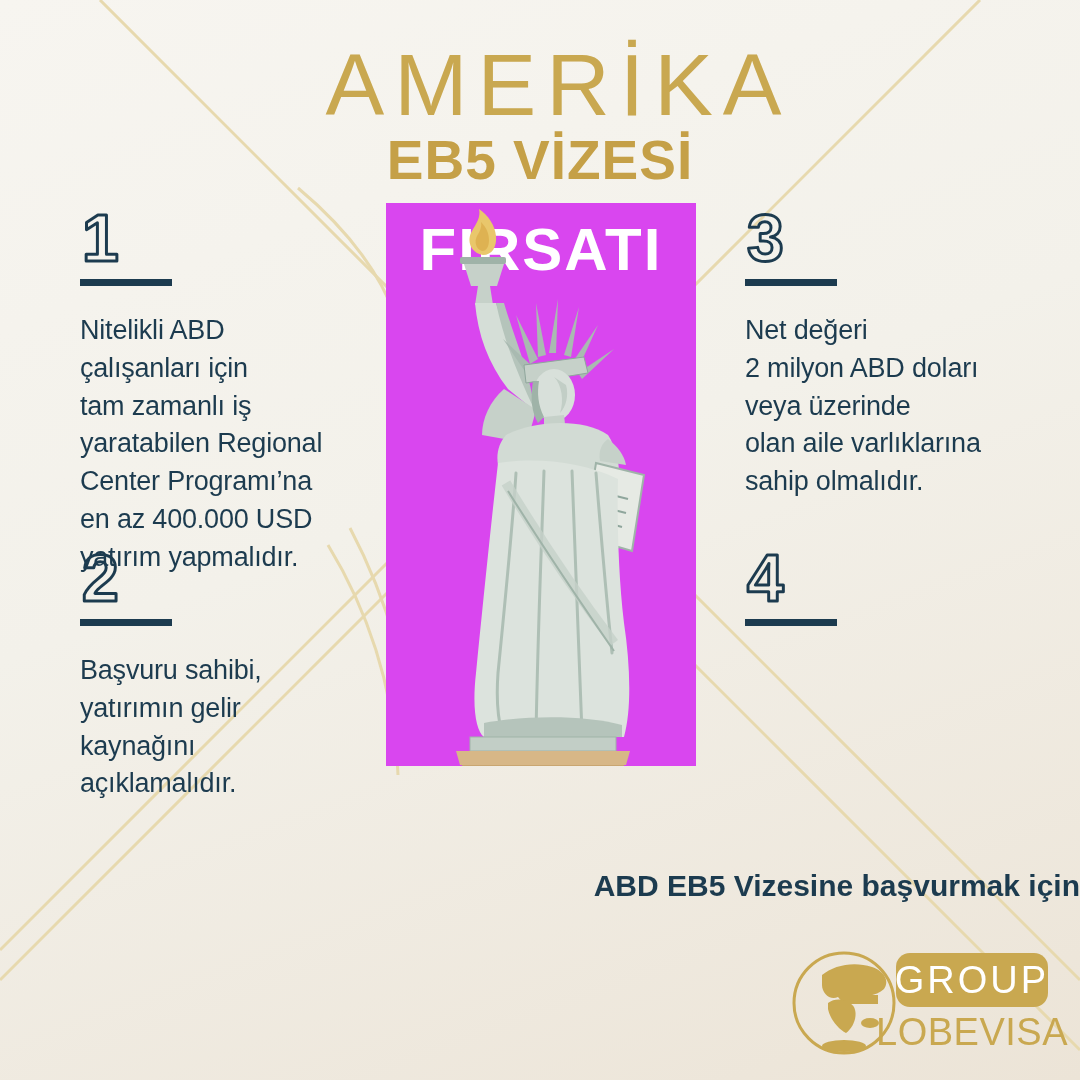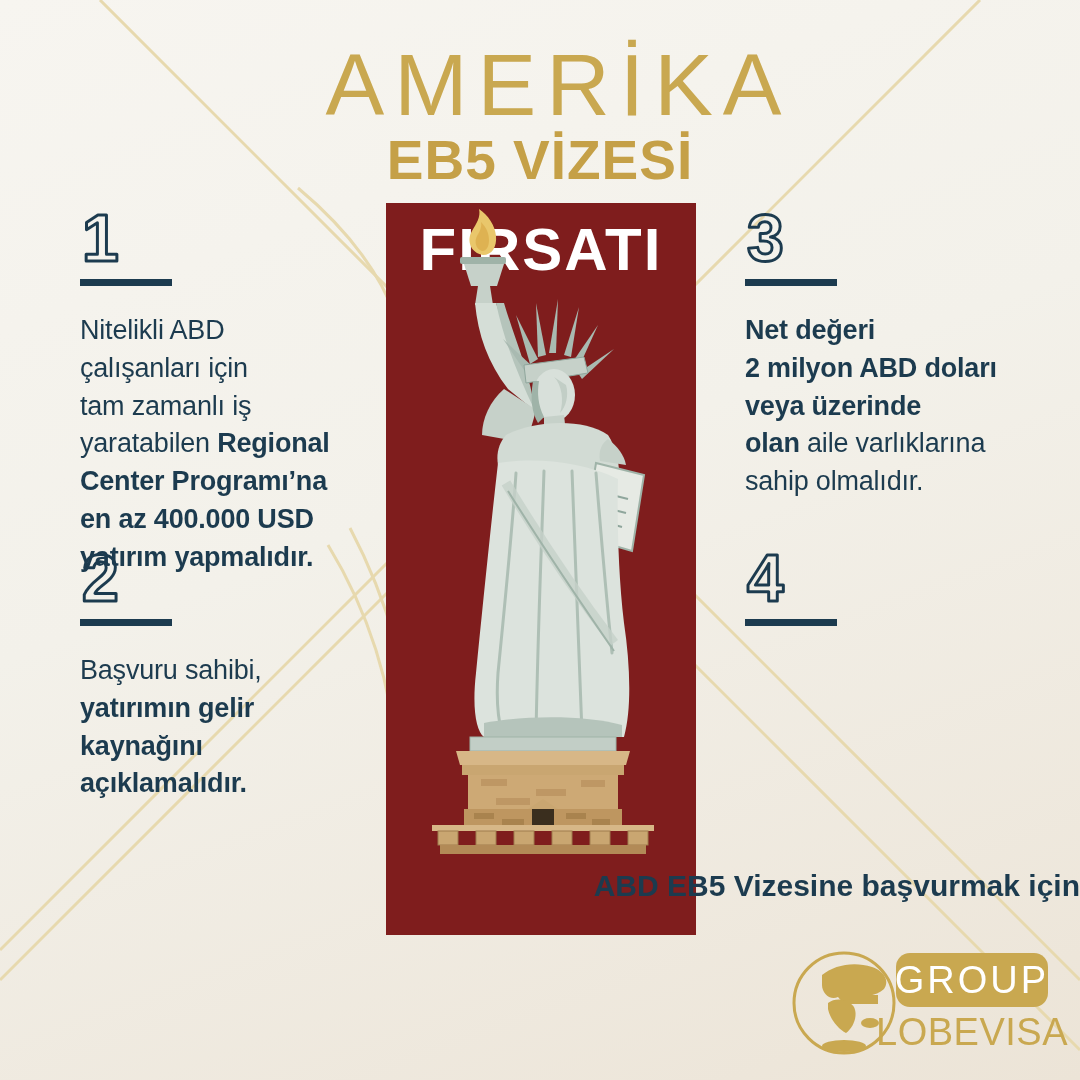--- a/index.html
+++ b/index.html
@@ -16,41 +16,41 @@
     left:0;right:0;top:34px;text-align:center;z-index:3;
     font-size:88px;font-weight:400;color:#c9a850;
     letter-spacing:10px;text-indent:10px;padding-left:27px;
   }
   .subtitle{
     left:0;right:0;top:128px;text-align:center;z-index:3;
     font-size:55px;font-weight:800;color:#c5a047;letter-spacing:1px;
   }
   
   .panel{
-    left:386px;top:203px;width:310px;height:732px;background:#7f1d1d;
+    left:386px;top:203px;width:310px;height:563px;background:#d946ef;
     z-index:2;overflow:hidden;
   }
   .panel-heading{
     position:absolute;left:0;right:0;top:12px;text-align:center;z-index:1;
     font-size:60px;font-weight:800;letter-spacing:2px;color:#ffffff;
   }
   .statue{position:absolute;left:0;top:0;width:310px;height:653px;z-index:2;}
   
   .item{z-index:3;}
   .item-1{left:80px;top:205px;width:305px;}
   .item-2{left:80px;top:545px;width:305px;}
   .item-3{left:745px;top:205px;width:320px;}
   .item-4{left:745px;top:545px;width:320px;}
   .num-svg{display:block;}
   .num-underline{width:92px;height:7px;background:#1c3b4f;margin-top:4px;}
   .item-body{
     margin-top:26px;font-size:27px;line-height:1.4;color:#1c3b4f;
     white-space:pre-line;letter-spacing:-0.2px;
   }
-  .item-body strong{font-weight:700;}
+  .item-body strong{font-weight:400;}
   
   .footer{
     left:0;right:0;top:866px;text-align:right;z-index:3;
     font-size:30px;line-height:1.35;color:#1c3b4f;
   }
   .footer .l1{font-weight:700;}
   
   .logo{left:784px;top:945px;width:290px;height:112px;z-index:3;}
   svg text{font-family:"Liberation Sans",sans-serif;}
 </style>

